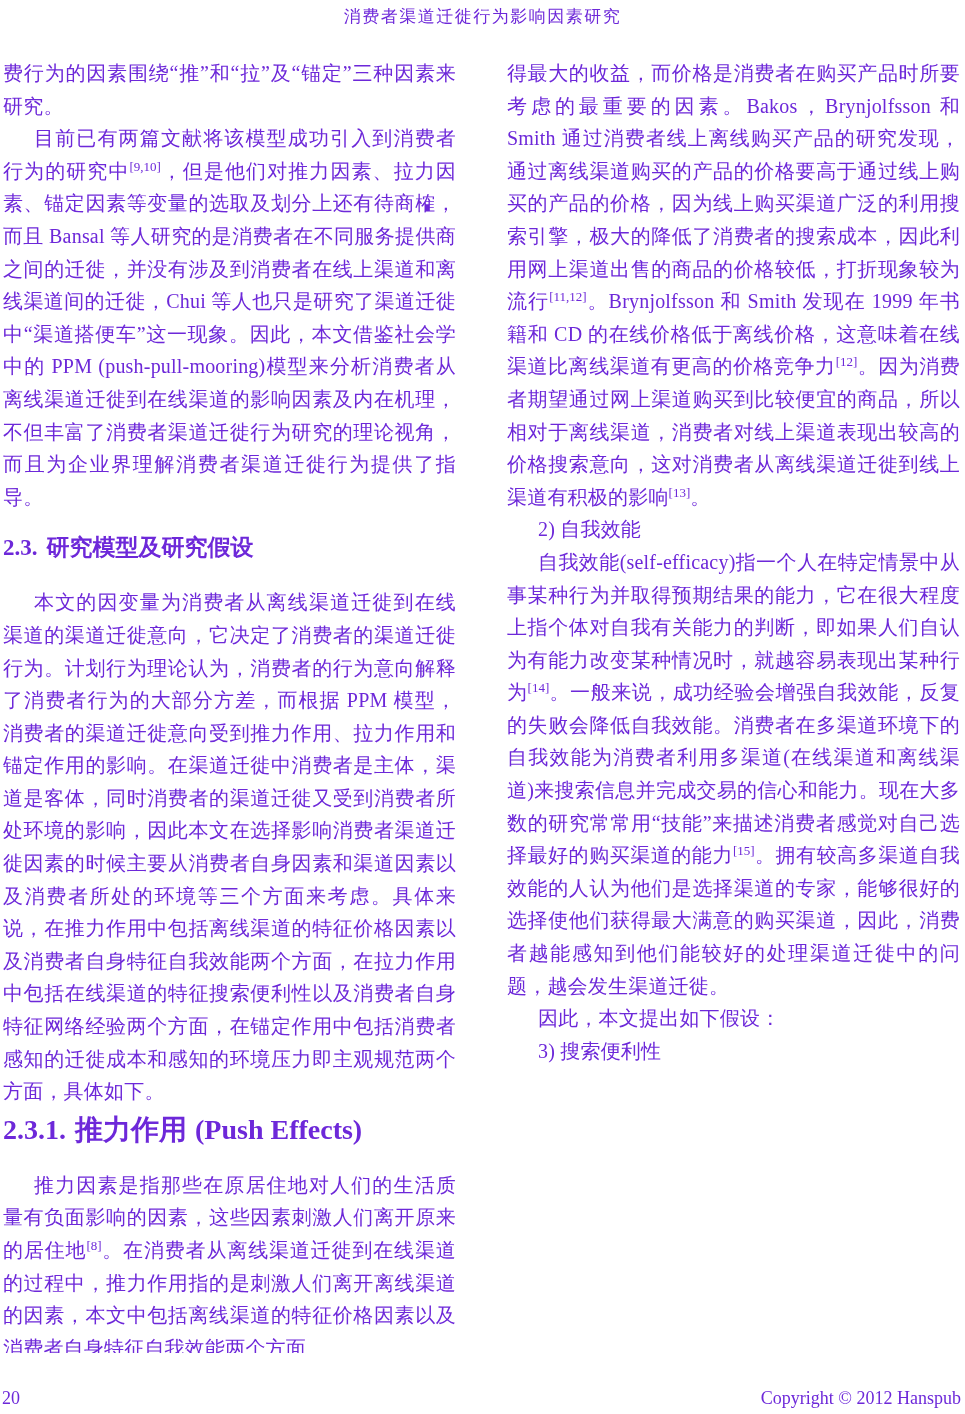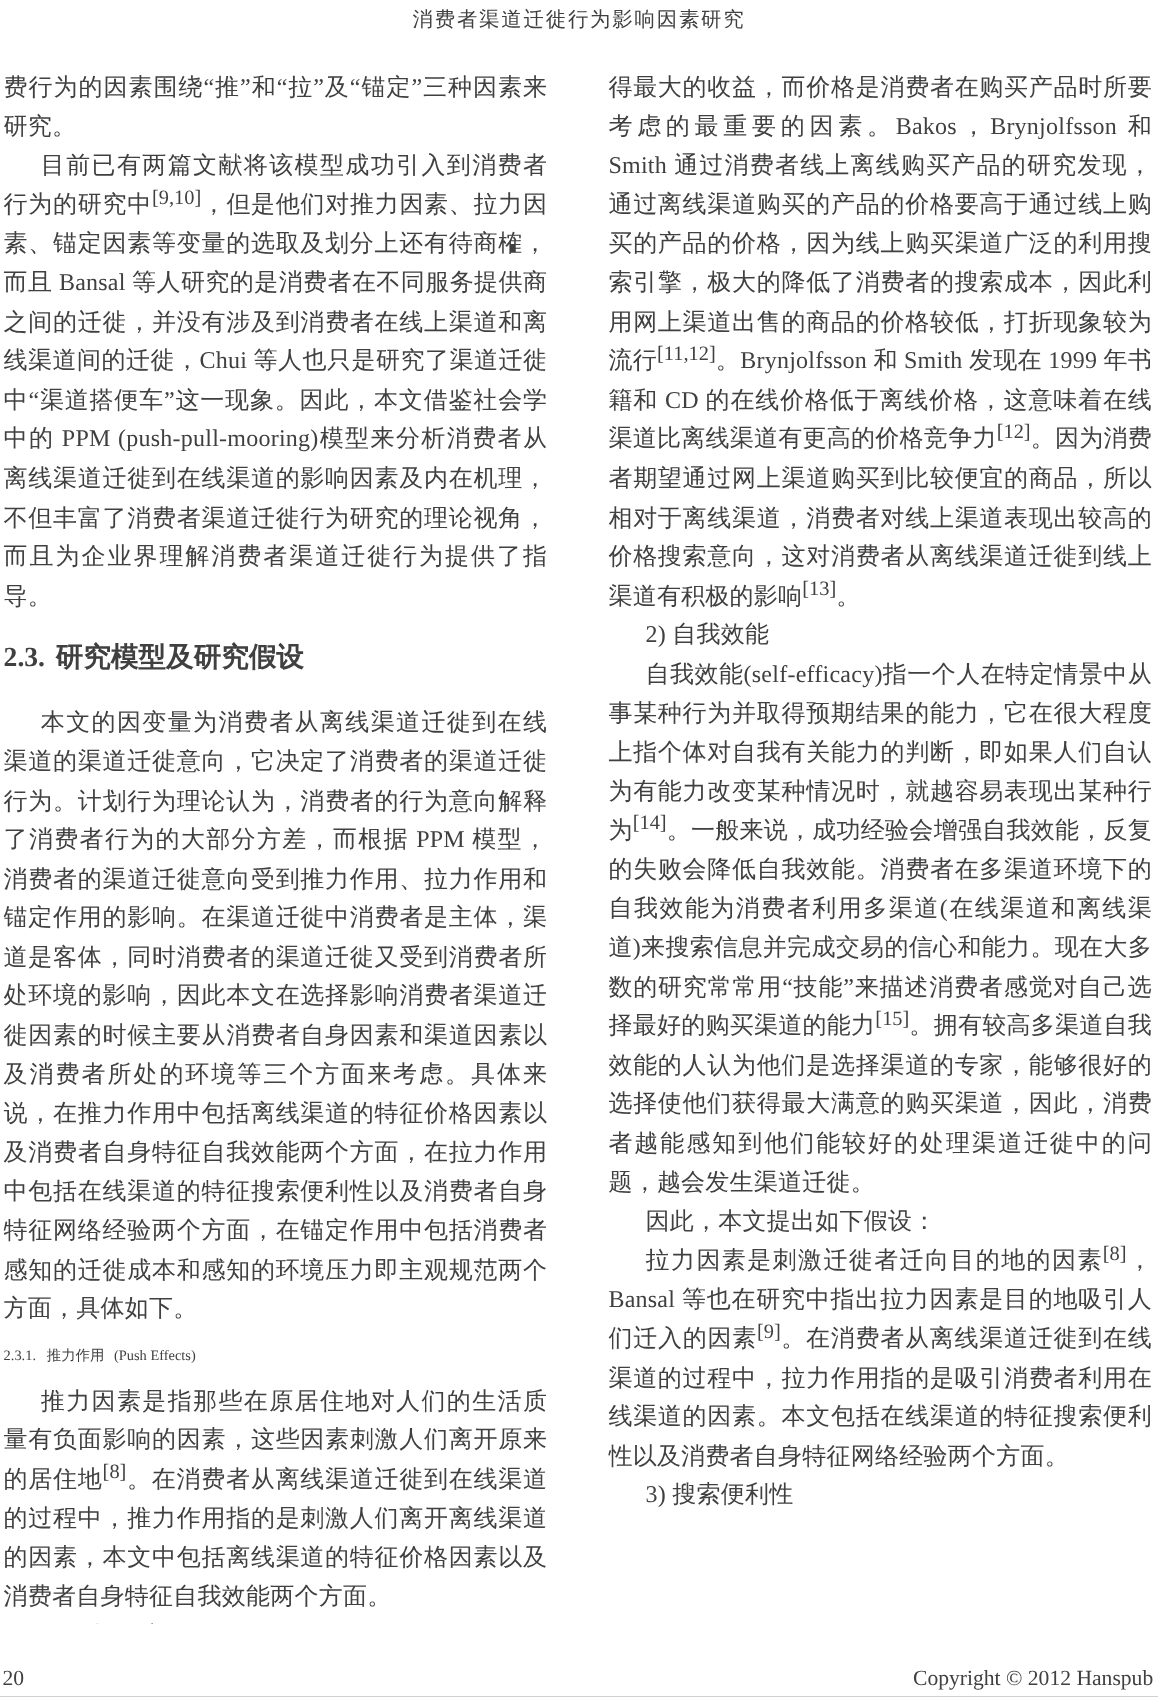--- a/index.html
+++ b/index.html
@@ -1,21 +1,21 @@
 <!DOCTYPE html>
 <html><head>
 <meta charset="utf-8">
 <style>
   html,body{margin:0;padding:0;background:#888;}
   .page{
     position:relative;
     width:965px;height:1414px;
     margin:0 auto;
     background:#ffffff;
-    color:#404040;
+    color:#6d28d9;
     font-family:"Liberation Serif","DejaVu Serif",serif;
     overflow:hidden;
   }
   .header{
     position:absolute;top:5px;left:0;right:0;
     text-align:center;
     font-size:17px;
     letter-spacing:1.5px;
   }
   .columns{
@@ -30,36 +30,36 @@
   }
   p.para{
     margin:0;
     font-size:20px;
     line-height:32.6px;
     text-align:justify;
     letter-spacing:0.2px;
   }
   p.indent{text-indent:31px;}
   sup.cite{
-    font-size:17px;
+    font-size:13px;
     line-height:0;
     vertical-align:7px;
     letter-spacing:0;
   }
   .h2{
     margin:23px 0 27px;
     font-size:23px;
     line-height:23px;
     font-weight:bold;
   }
   .h3{
-    margin:10px 0 11px;
-    font-size:12px;
+    margin:10px 0 28px;
+    font-size:28px;
     line-height:23px;
-    font-weight:normal;
+    font-weight:bold;
   }
   .hnum{margin-right:9px;}
   .hzh{font-family:"Liberation Sans","DejaVu Sans",sans-serif;}
   .hen{margin-left:8px;}
   .footer{
     position:absolute;bottom:5px;left:2px;right:4px;
     display:flex;justify-content:space-between;align-items:flex-end;
     font-size:18px;
   }
 </style>
@@ -80,21 +80,20 @@
         <p class="para indent">本文的因变量为消费者从离线渠道迁徙到在线渠道的渠道迁徙意向，它决定了消费者的渠道迁徙行为。计划行为理论认为，消费者的行为意向解释了消费者行为的大部分方差，而根据 PPM 模型，消费者的渠道迁徙意向受到推力作用、拉力作用和锚定作用的影响。在渠道迁徙中消费者是主体，渠道是客体，同时消费者的渠道迁徙又受到消费者所处环境的影响，因此本文在选择影响消费者渠道迁徙因素的时候主要从消费者自身因素和渠道因素以及消费者所处的环境等三个方面来考虑。具体来说，在推力作用中包括离线渠道的特征价格因素以及消费者自身特征自我效能两个方面，在拉力作用中包括在线渠道的特征搜索便利性以及消费者自身特征网络经验两个方面，在锚定作用中包括消费者感知的迁徙成本和感知的环境压力即主观规范两个方面，具体如下。</p>
         <div class="h3"><span class="hnum">2.3.1.</span><span class="hzh">推力作用</span><span class="hen">(Push Effects)</span></div>
         <p class="para indent">推力因素是指那些在原居住地对人们的生活质量有负面影响的因素，这些因素刺激人们离开原来的居住地<sup class="cite">[8]</sup>。在消费者从离线渠道迁徙到在线渠道的过程中，推力作用指的是刺激人们离开离线渠道的因素，本文中包括离线渠道的特征价格因素以及消费者自身特征自我效能两个方面。</p>
         <p class="para indent">1) 价格因素</p>
       </div>
     <div class="col" id="col-right">
         <p class="para">得最大的收益，而价格是消费者在购买产品时所要考虑的最重要的因素。Bakos，Brynjolfsson 和 Smith 通过消费者线上离线购买产品的研究发现，通过离线渠道购买的产品的价格要高于通过线上购买的产品的价格，因为线上购买渠道广泛的利用搜索引擎，极大的降低了消费者的搜索成本，因此利用网上渠道出售的商品的价格较低，打折现象较为流行<sup class="cite">[11,12]</sup>。Brynjolfsson 和 Smith 发现在 1999 年书籍和 CD 的在线价格低于离线价格，这意味着在线渠道比离线渠道有更高的价格竞争力<sup class="cite">[12]</sup>。因为消费者期望通过网上渠道购买到比较便宜的商品，所以相对于离线渠道，消费者对线上渠道表现出较高的价格搜索意向，这对消费者从离线渠道迁徙到线上渠道有积极的影响<sup class="cite">[13]</sup>。</p>
         <p class="para indent">2) 自我效能</p>
         <p class="para indent">自我效能(self-efficacy)指一个人在特定情景中从事某种行为并取得预期结果的能力，它在很大程度上指个体对自我有关能力的判断，即如果人们自认为有能力改变某种情况时，就越容易表现出某种行为<sup class="cite">[14]</sup>。一般来说，成功经验会增强自我效能，反复的失败会降低自我效能。消费者在多渠道环境下的自我效能为消费者利用多渠道(在线渠道和离线渠道)来搜索信息并完成交易的信心和能力。现在大多数的研究常常用“技能”来描述消费者感觉对自己选择最好的购买渠道的能力<sup class="cite">[15]</sup>。拥有较高多渠道自我效能的人认为他们是选择渠道的专家，能够很好的选择使他们获得最大满意的购买渠道，因此，消费者越能感知到他们能较好的处理渠道迁徙中的问题，越会发生渠道迁徙。</p>
         <p class="para indent">因此，本文提出如下假设：</p>
-        <p class="para indent">拉力因素是刺激迁徙者迁向目的地的因素<sup class="cite">[8]</sup>，Bansal 等也在研究中指出拉力因素是目的地吸引人们迁入的因素<sup class="cite">[9]</sup>。在消费者从离线渠道迁徙到在线渠道的过程中，拉力作用指的是吸引消费者利用在线渠道的因素。本文包括在线渠道的特征搜索便利性以及消费者自身特征网络经验两个方面。</p>
         <p class="para indent">3) 搜索便利性</p>
       </div>
   </div>
 
   <div class="footer">
     <span>20</span>
     <span>Copyright © 2012 Hanspub</span>
   </div>
 
 </div>

